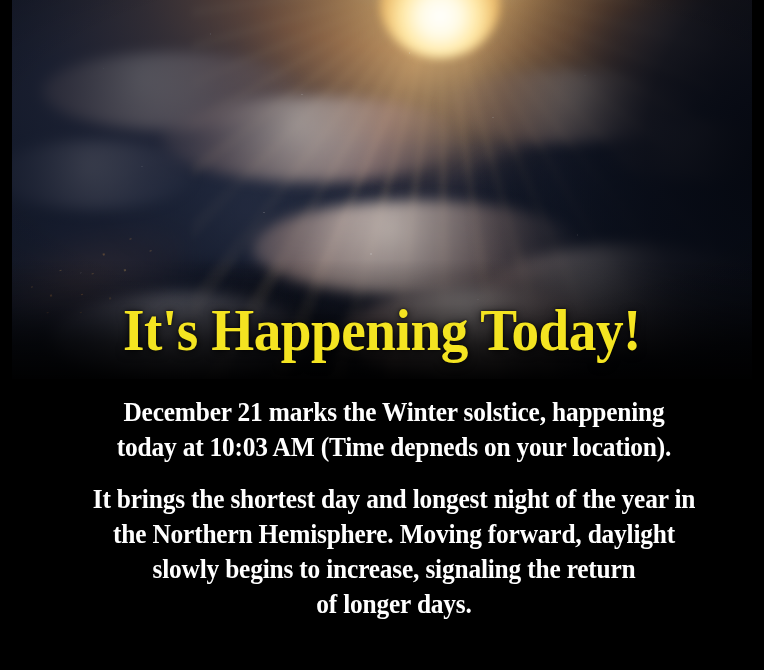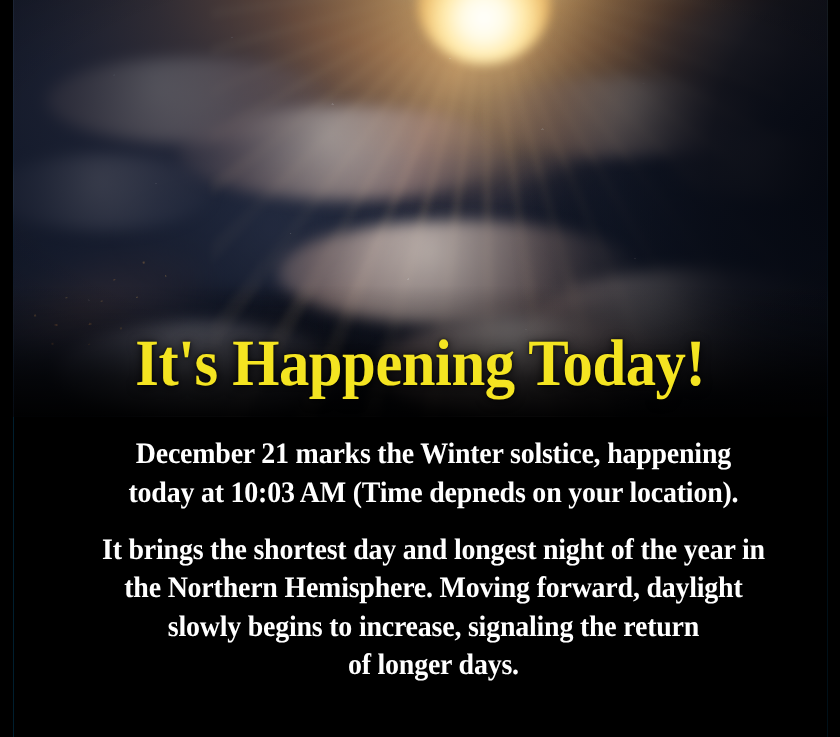--- a/index.html
+++ b/index.html
@@ -4,21 +4,21 @@
 <style>
   html,body{margin:0;padding:0;background:#000;}
   body{
     font-family:"Liberation Sans", sans-serif;
     -webkit-font-smoothing:antialiased;
   }
   .poster{
     position:relative;
     width:740px;
     height:670px;
-    background:#0369a1;
+    background:#a16207;
     overflow:hidden;
     margin:0 auto;
   }
 
   
   .photo{
     position:absolute;
     left:0; top:0;
     width:764px;
     height:379px;

